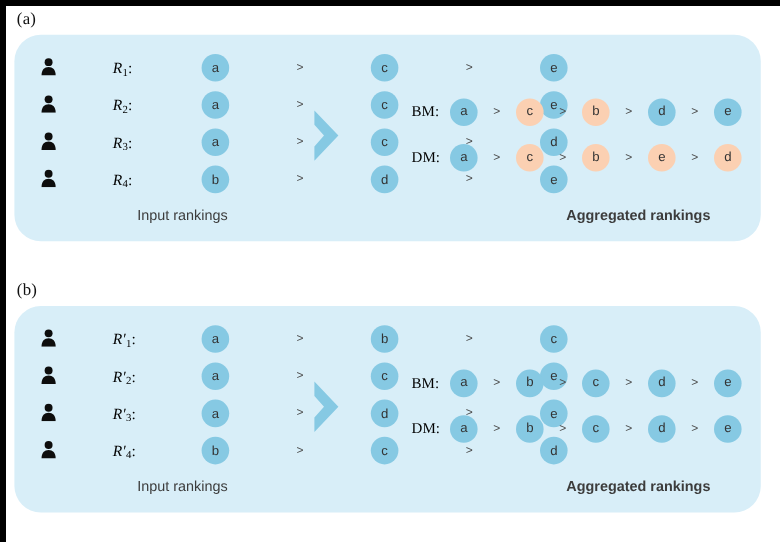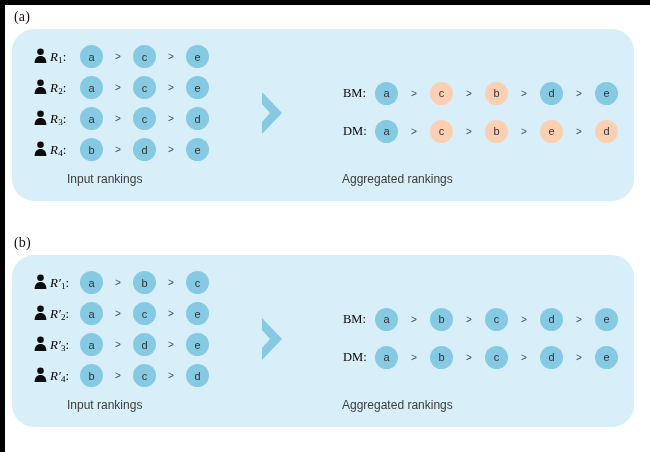--- a/index.html
+++ b/index.html
@@ -68,20 +68,21 @@
     position: absolute;
     left: 22px;
     top: 12px;
     width: 220px;
   }
 
   .rank-row {
     display: flex;
     align-items: center;
     height: 31px;
+    gap: 44px;
   }
 
   .person-icon {
     width: 13px;
     height: 15px;
     margin-right: 3px;
     flex: 0 0 auto;
     position: relative;
     top: -1px;
   }
@@ -135,22 +136,22 @@
     flex: 0 0 auto;
   }
   .gt-wide { width: 32px; }
 
   .caption {
     position: absolute;
     font-family: "Liberation Sans", sans-serif;
     font-size: 12px;
     color: #3c3c3c;
   }
-  .caption-input { left: 55px;  top: 143px; width: 170px; }
-  .caption-agg   { left: 330px; top: 143px; width: 250px; text-align: left; }
+  .caption-input { left: 55px;  top: 143px; width: 170px; text-align: center; }
+  .caption-agg   { left: 330px; top: 143px; width: 250px; text-align: right; font-weight: bold; }
 
   .chevron {
     position: absolute;
     left: 243px;
     top: 60px;
     width: 34px;
     height: 48px;
   }
   .chevron svg { display: block; }
 

